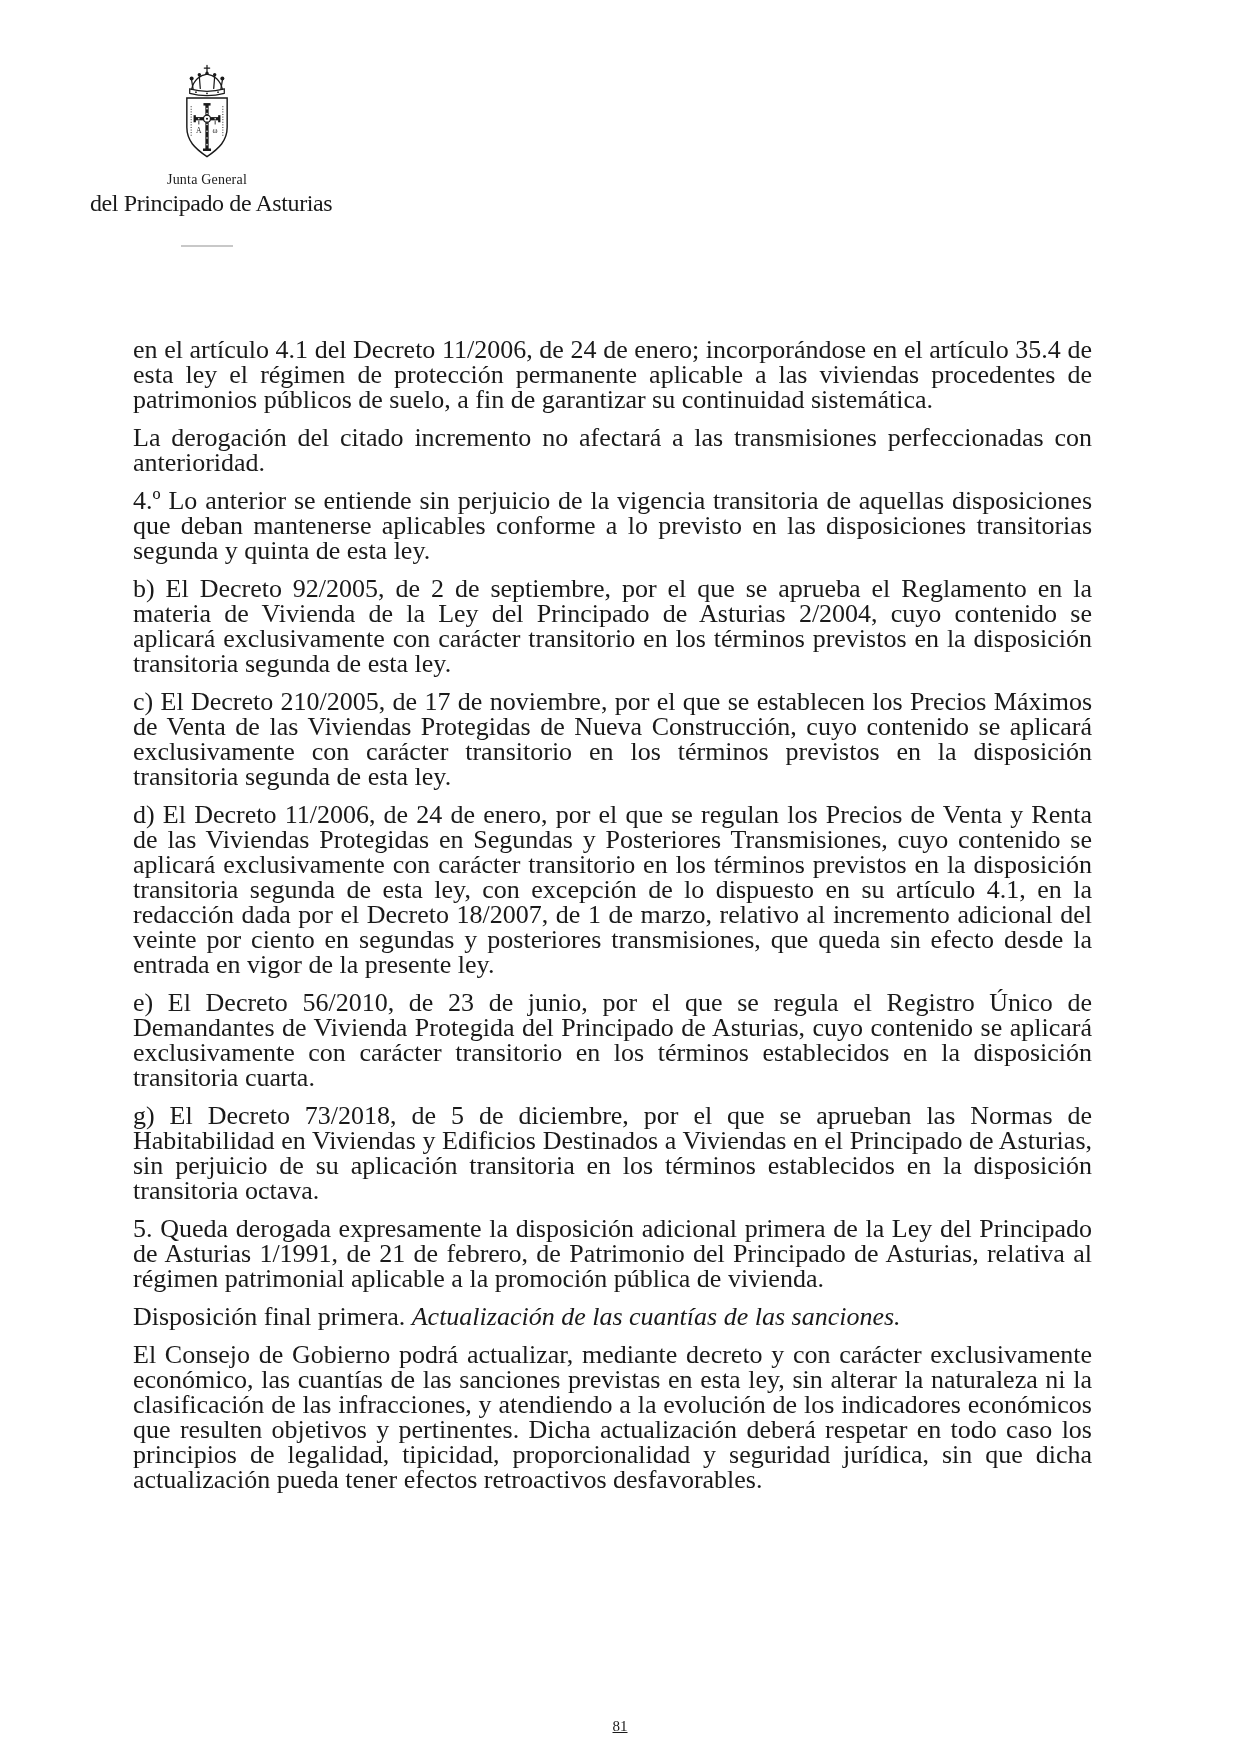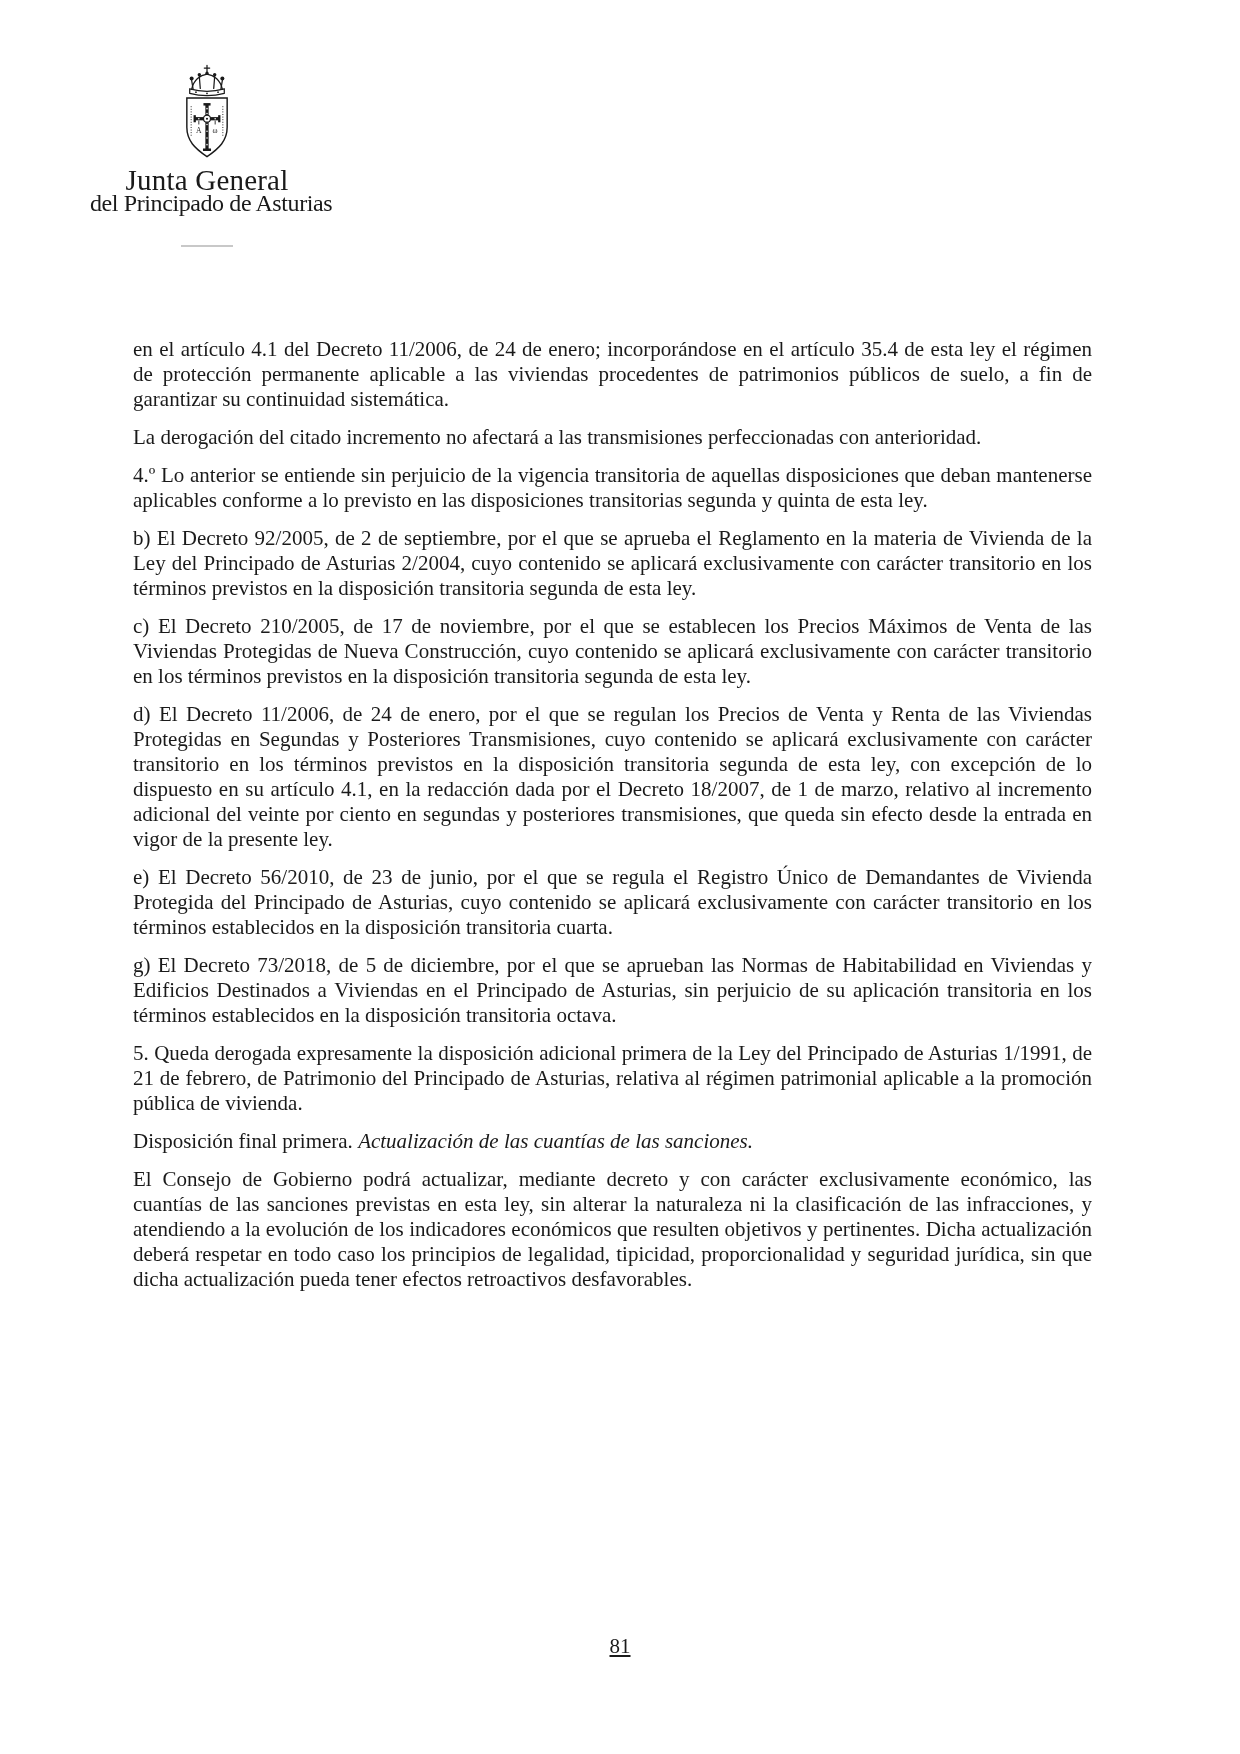--- a/index.html
+++ b/index.html
@@ -26,21 +26,21 @@
     width: 234px;
     text-align: center;
   }
   .crest {
     display: block;
     margin: 0 auto 8px auto;
     width: 54px;
     height: 96px;
   }
   .org-line1 {
-    font-size: 29px;
+    font-size: 14px;
     line-height: 24px;
     letter-spacing: 0.2px;
     white-space: nowrap;
   }
   .org-line2 {
     font-size: 24px;
     line-height: 23px;
     letter-spacing: -0.4px;
     white-space: nowrap;
   }
@@ -50,42 +50,42 @@
     background: #c8c8c8;
     margin: 30px auto 0 auto;
   }
 
   
   .content {
     position: absolute;
     left: 133px;
     top: 337px;
     width: 959px;
-    font-size: 21px;
+    font-size: 26px;
     line-height: 25px;
     text-align: justify;
     text-justify: inter-word;
   }
   .content p {
     margin: 0 0 13px 0;
   }
   .final-heading {
     margin-top: 24px;
   }
   .final-heading strong { font-weight: normal; font-style: normal; }
   .final-heading em { }
 
   
   .page-number {
     position: absolute;
     left: 0;
     right: 0;
-    top: 1634px;
+    top: 1714px;
     text-align: center;
-    font-size: 21px;
+    font-size: 15px;
     line-height: 25px;
     text-decoration: underline;
   }
 </style>
 </head>
 <body>
 
 <div class="page">
 
   <header class="letterhead">

